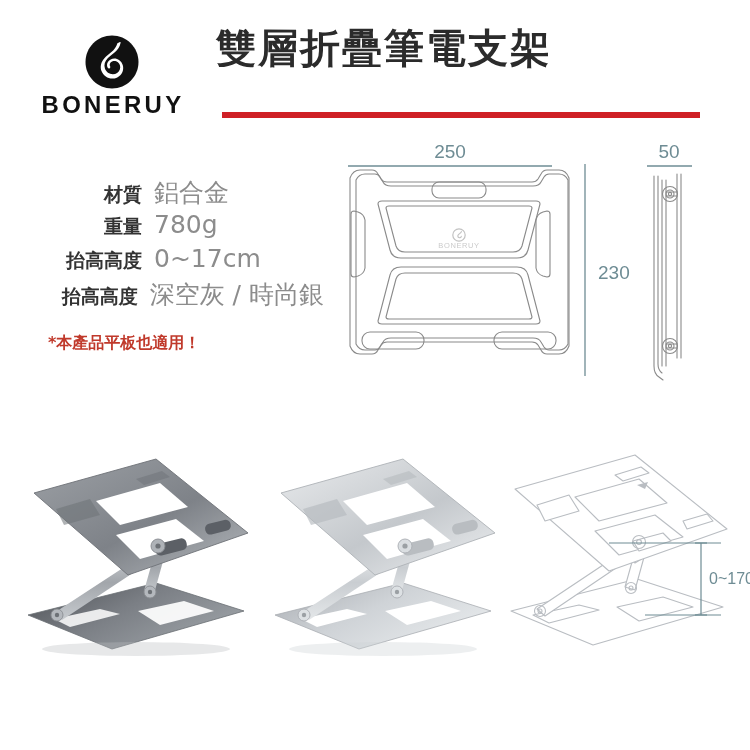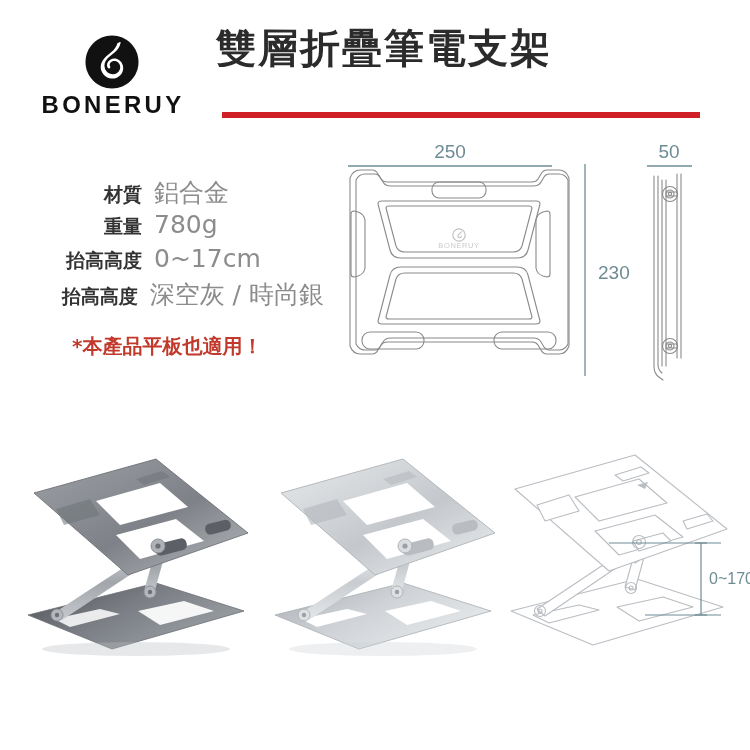--- a/index.html
+++ b/index.html
@@ -43,22 +43,22 @@
     width:118px;text-align:right;padding-right:12px;
     font-size:19px;font-weight:bold;color:#333;
     font-family:"DejaVu Sans","Liberation Sans",sans-serif;
     white-space:nowrap;
   }
   .spec-value{
     font-size:25px;color:#8c8c8c;white-space:nowrap;
     font-family:"DejaVu Sans","Liberation Sans",sans-serif;
   }
   .spec-note{
-    position:absolute;left:72px;top:333px;
-    font-size:20px;font-weight:bold;color:#c0392b;white-space:nowrap;
+    position:absolute;left:48px;top:333px;
+    font-size:16px;font-weight:bold;color:#c0392b;white-space:nowrap;
     font-family:"DejaVu Sans","Liberation Sans",sans-serif;
   }
 
   
   .tech{position:absolute;left:336px;top:136px;width:400px;height:262px;}
   .tech svg{display:block;}
 
   
   .photos{position:absolute;left:0;top:415px;width:680px;height:250px;}
   .photo{position:absolute;top:0;width:250px;height:250px;}

